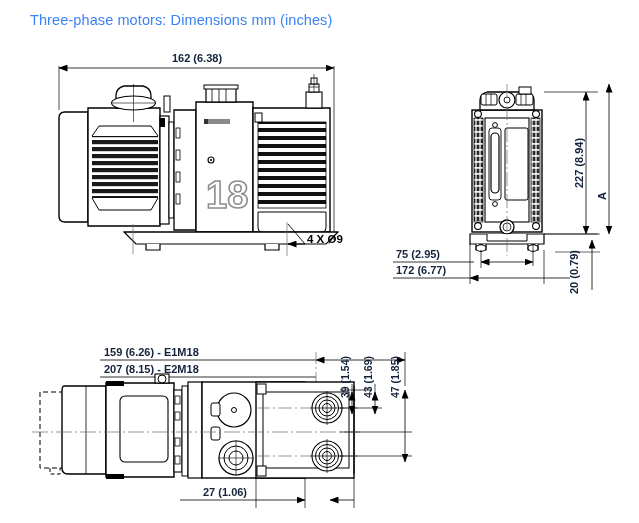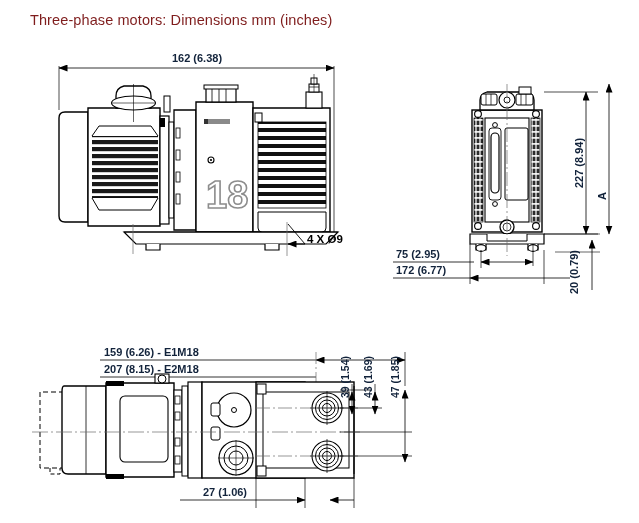--- a/index.html
+++ b/index.html
@@ -1,19 +1,19 @@
 <!DOCTYPE html>
 <html><head>
 <meta charset="utf-8">
 <style>
   html,body{margin:0;padding:0;background:#ffffff;}
   body{width:639px;height:523px;position:relative;overflow:hidden;
        font-family:"Liberation Sans","DejaVu Sans",sans-serif;}
   .page{position:absolute;left:0;top:0;width:639px;height:523px;}
-  .title{position:absolute;left:30px;top:12px;font-size:14.5px;color:#7f1d1d;
+  .title{position:absolute;left:30px;top:12px;font-size:14.5px;color:#3b82f6;
          letter-spacing:.1px;white-space:nowrap;}
   svg{position:absolute;left:0;top:0;}
   .dim{font-family:"Liberation Sans","DejaVu Sans",sans-serif;font-size:11px;
        fill:#12233b;font-weight:600;}
   .dim-s{font-size:10.5px;}
   .callout{font-family:"Liberation Sans","DejaVu Sans",sans-serif;font-size:11.5px;
            fill:#000;font-weight:600;}
 </style>
 </head>
 <body>

